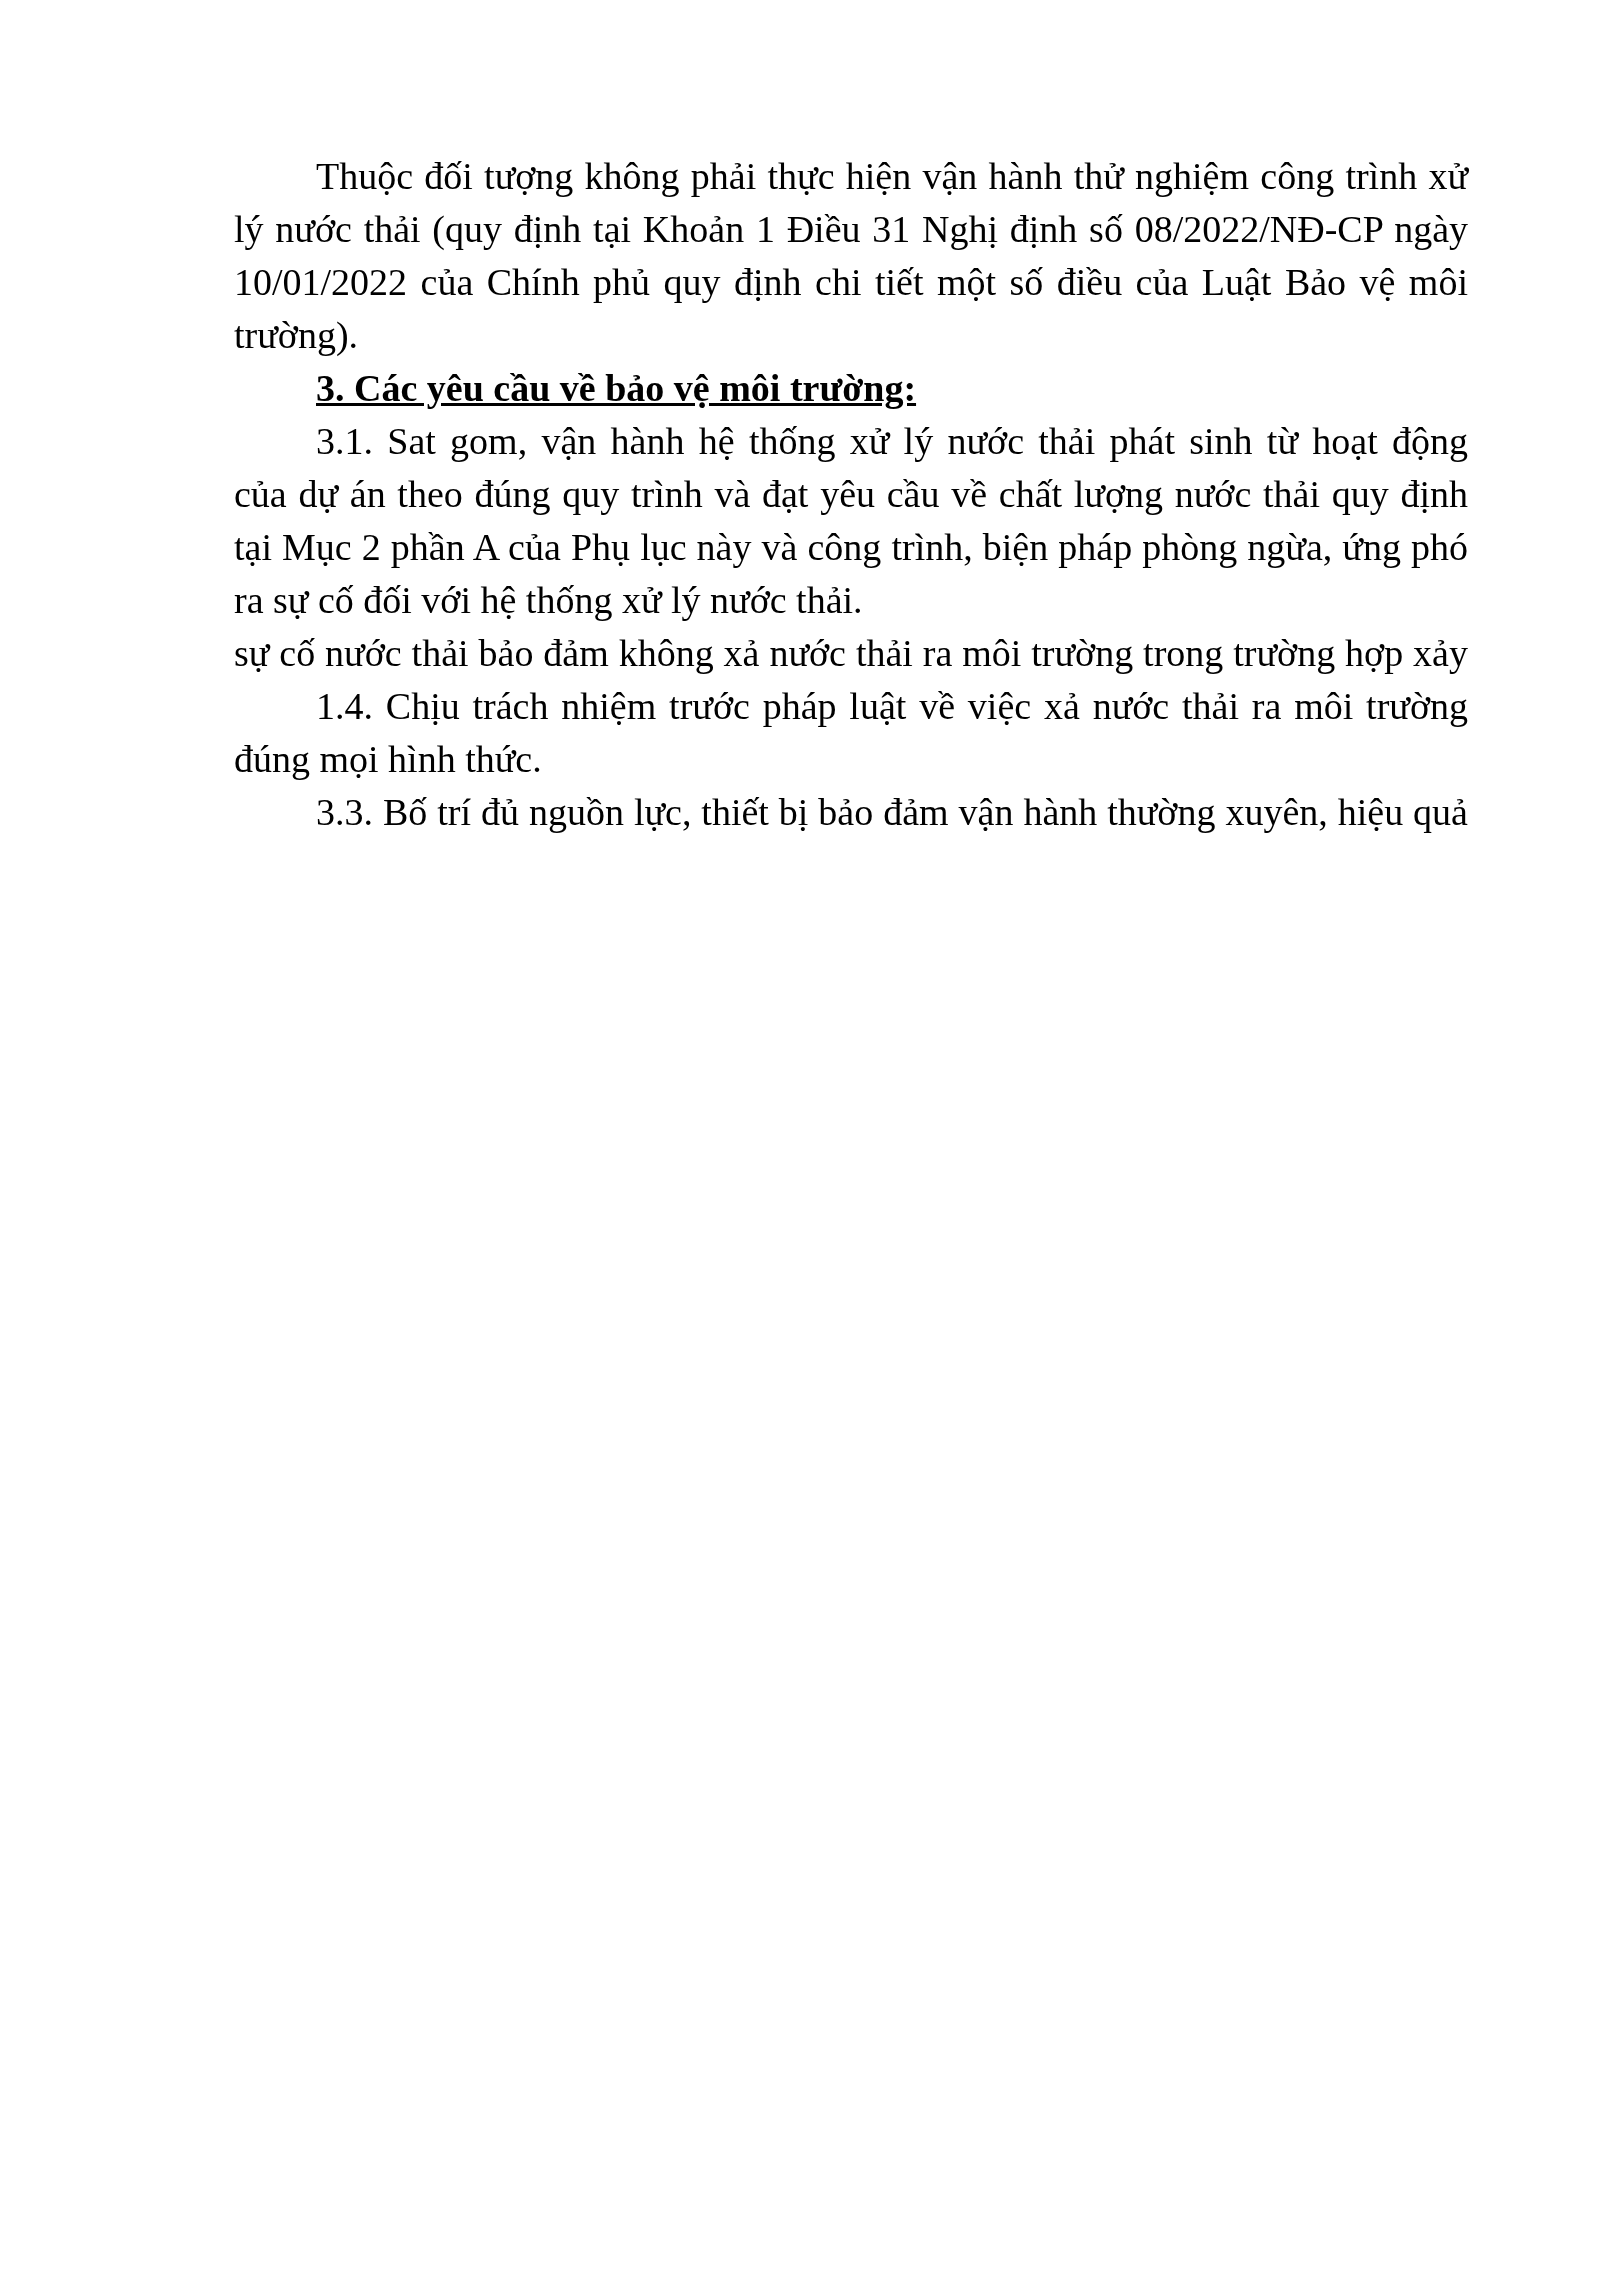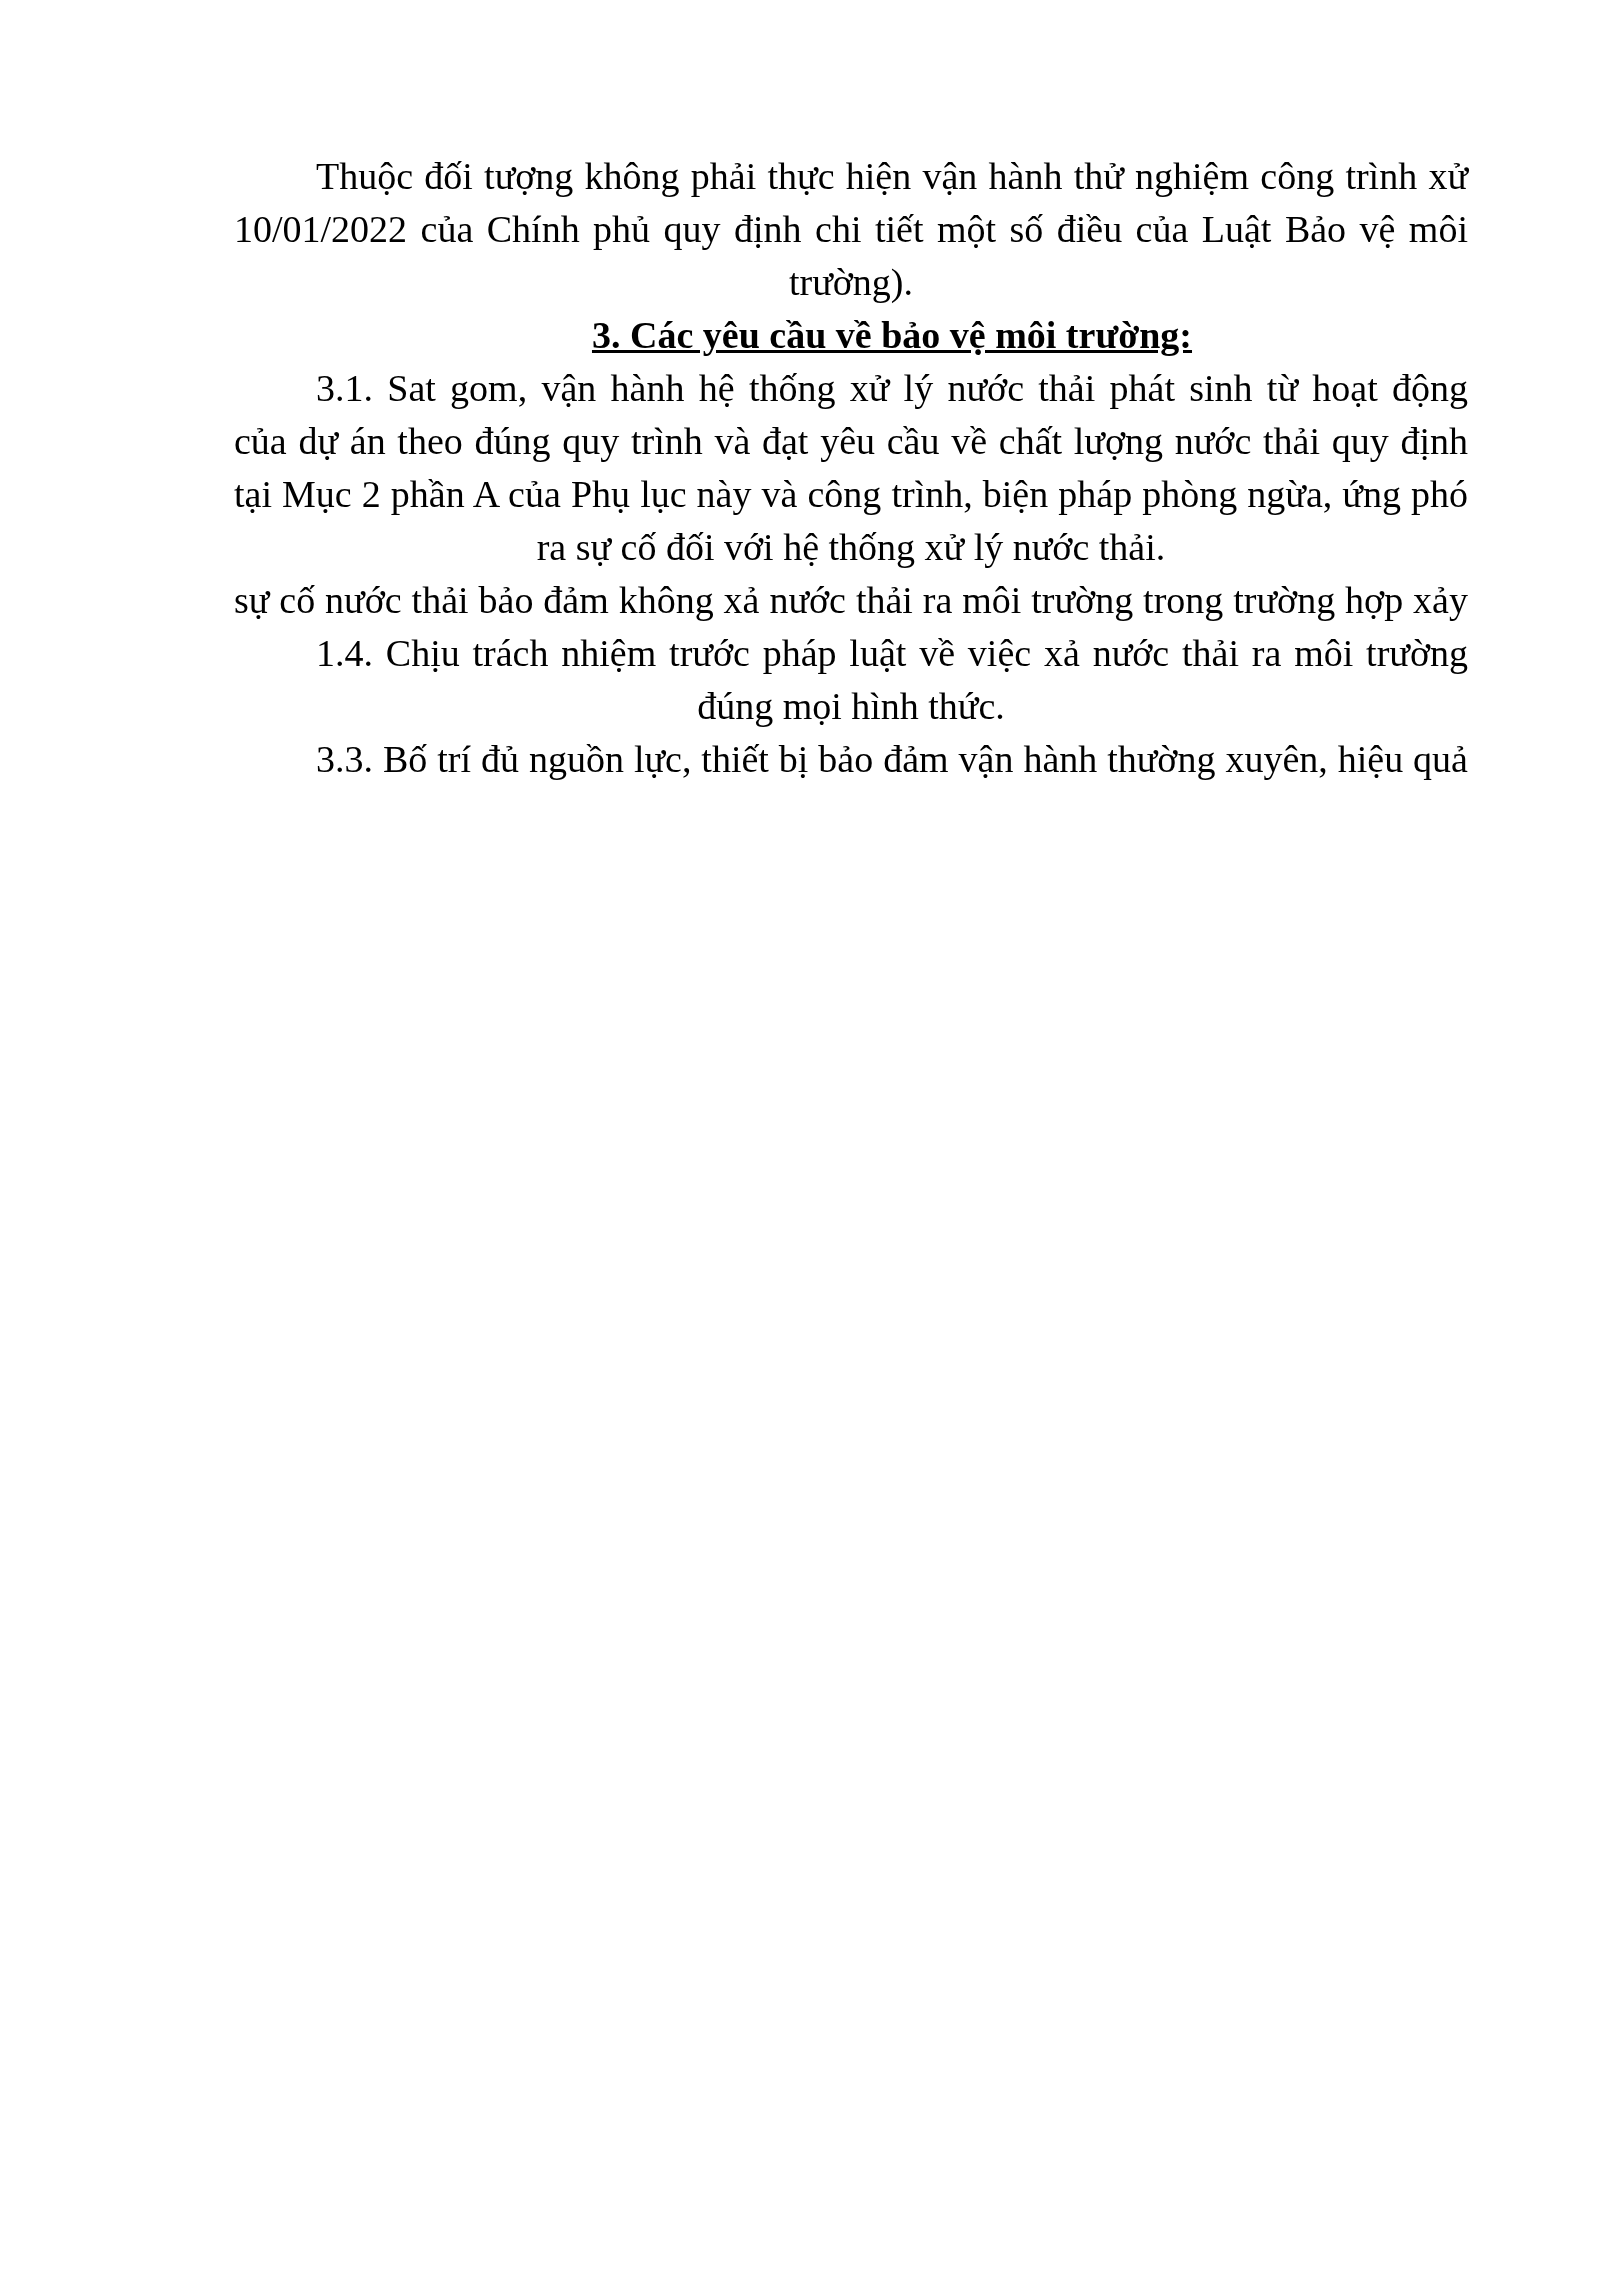--- a/index.html
+++ b/index.html
@@ -39,35 +39,36 @@
   .line {
     text-align: justify;
     text-align-last: justify;
     white-space: normal;
   }
   .line.first {
     text-indent: 82px;
   }
   .line.last {
     text-align-last: auto;
-    text-align: center;
+    text-align: left;
   }
   .para.bold .line {
     font-weight: bold;
     text-decoration: underline;
   }
 </style>
 </head>
 <body>
 
 <div class="page">
   <div class="text-block">
 
   <div class="para">
         <div class="line first">Thuộc đối tượng không phải thực hiện vận hành thử nghiệm công trình xử</div>
+        <div class="line">lý nước thải (quy định tại Khoản 1 Điều 31 Nghị định số 08/2022/NĐ-CP ngày</div>
         <div class="line">10/01/2022 của Chính phủ quy định chi tiết một số điều của Luật Bảo vệ môi</div>
         <div class="line last">trường).</div>
       </div>
       <div class="para bold">
         <div class="line first last">3. Các yêu cầu về bảo vệ môi trường:</div>
       </div>
       <div class="para">
         <div class="line first">3.1. Sat gom, vận hành hệ thống xử lý nước thải phát sinh từ hoạt động</div>
         <div class="line">của dự án theo đúng quy trình và đạt yêu cầu về chất lượng nước thải quy định</div>
         <div class="line">tại Mục 2 phần A của Phụ lục này và công trình, biện pháp phòng ngừa, ứng phó</div>

